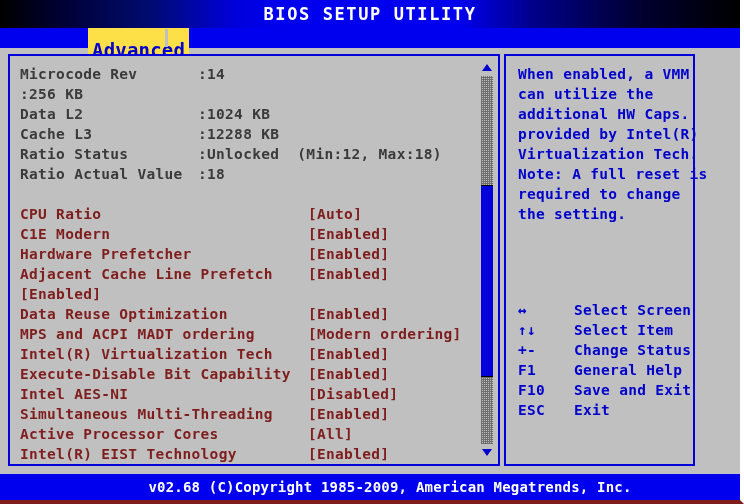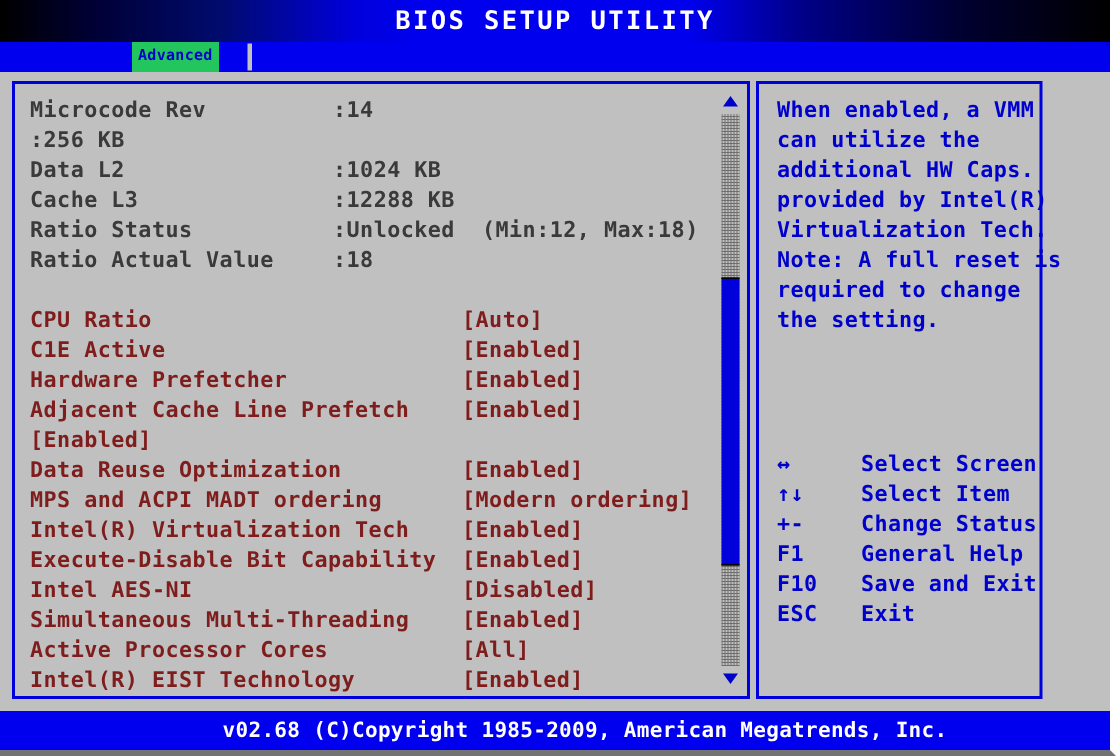--- a/index.html
+++ b/index.html
@@ -9,21 +9,21 @@
   }
   #screen {
     position: relative;
     width: 744px;
     height: 504px;
     background: #c0c0c0;
     font-family: "DejaVu Sans Mono", "Liberation Mono", monospace;
     overflow: hidden;
     box-sizing: border-box;
     border-right: 4px solid #ffffff;
-    border-bottom: 4px solid #737373;
+    border-bottom: 4px solid #7f1d1d;
   }
 
   
   #titlebar {
     position: absolute;
     left: 0; top: 0;
     width: 740px;
     height: 28px;
     background: linear-gradient(to right,
         #000000 0%,
@@ -56,24 +56,24 @@
     left: 0; top: 28px;
     width: 740px;
     height: 20px;
     background: #0000ee;
   }
   #tab-advanced {
     position: absolute;
     left: 88px;
     top: 0px;
     height: 20px;
-    padding: 0 4px;
-    background: #22c55e;
+    padding: 12px 4px;
+    background: #fde047;
     color: #0000cc;
-    font-size: 10px;
+    font-size: 19px;
     font-weight: bold;
     line-height: 20px;
     white-space: pre;
     letter-spacing: 0.2px;
   }
   #tab-cursor {
     position: absolute;
     left: 165px;
     top: 29px;
     width: 3px;
@@ -109,21 +109,20 @@
     width: 440px;
   }
   .inforow {
     display: flex;
     color: #3a3a3a;
     font-size: 14.5px;
     line-height: 20px;
     white-space: pre;
     font-weight: bold;
     letter-spacing: 0.3px;
-    gap: 24px;
   }
   .inforow .lbl { width: 178px; flex: 0 0 178px; }
   .inforow .val { flex: 1 1 auto; }
 
   #settings-block {
     position: absolute;
     left: 10px;
     top: 148px;
     width: 450px;
   }
@@ -270,21 +269,21 @@
         <div class="inforow"><span class="lbl">Microcode Rev</span><span class="val">:14</span></div>
         <div class="inforow"><span class="val">:256 KB</span></div>
         <div class="inforow"><span class="lbl">Data L2</span><span class="val">:1024 KB</span></div>
         <div class="inforow"><span class="lbl">Cache L3</span><span class="val">:12288 KB</span></div>
         <div class="inforow"><span class="lbl">Ratio Status</span><span class="val">:Unlocked  (Min:12, Max:18)</span></div>
         <div class="inforow"><span class="lbl">Ratio Actual Value</span><span class="val">:18</span></div>
       </div>
 
     <div id="settings-block">
         <div class="setrow"><span class="lbl">CPU Ratio</span><span class="val">[Auto]</span></div>
-        <div class="setrow"><span class="lbl">C1E Active</span><span class="val">[Enabled]</span></div>
+        <div class="setrow"><span class="lbl">C1E Modern</span><span class="val">[Enabled]</span></div>
         <div class="setrow"><span class="lbl">Hardware Prefetcher</span><span class="val">[Enabled]</span></div>
         <div class="setrow"><span class="lbl">Adjacent Cache Line Prefetch</span><span class="val">[Enabled]</span></div>
         <div class="setrow"><span class="val">[Enabled]</span></div>
         <div class="setrow"><span class="lbl">Data Reuse Optimization</span><span class="val">[Enabled]</span></div>
         <div class="setrow"><span class="lbl">MPS and ACPI MADT ordering</span><span class="val">[Modern ordering]</span></div>
         <div class="setrow selected"><span class="lbl">Intel(R) Virtualization Tech</span><span class="val">[Enabled]</span></div>
         <div class="setrow"><span class="lbl">Execute-Disable Bit Capability</span><span class="val">[Enabled]</span></div>
         <div class="setrow"><span class="lbl">Intel AES-NI</span><span class="val">[Disabled]</span></div>
         <div class="setrow"><span class="lbl">Simultaneous Multi-Threading</span><span class="val">[Enabled]</span></div>
         <div class="setrow"><span class="lbl">Active Processor Cores</span><span class="val">[All]</span></div>

